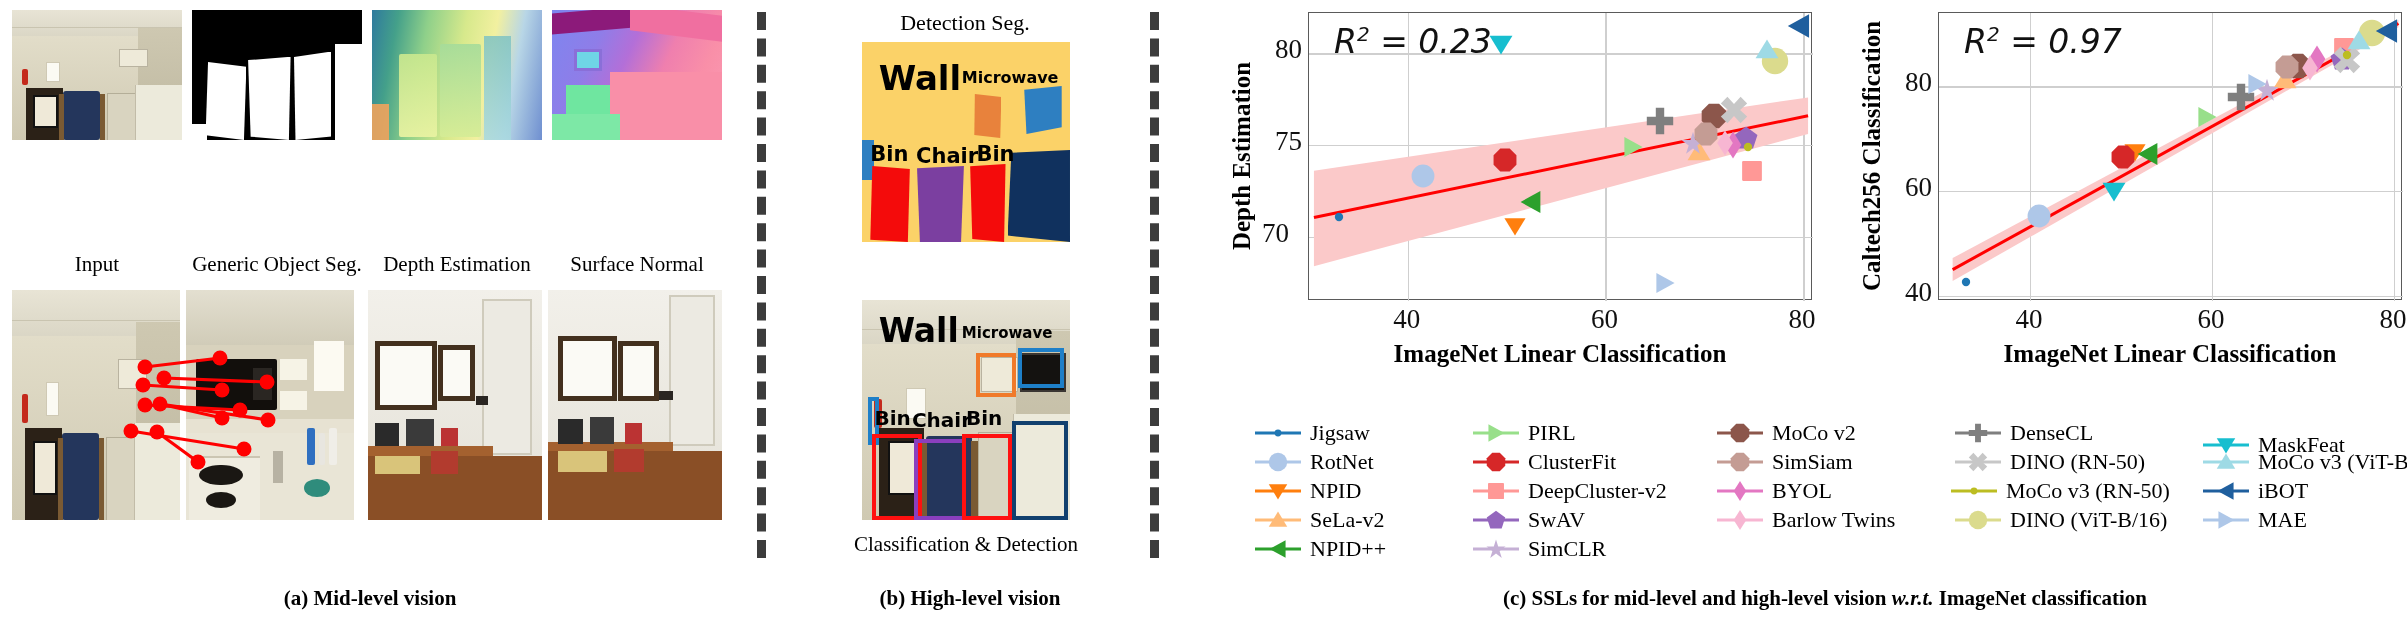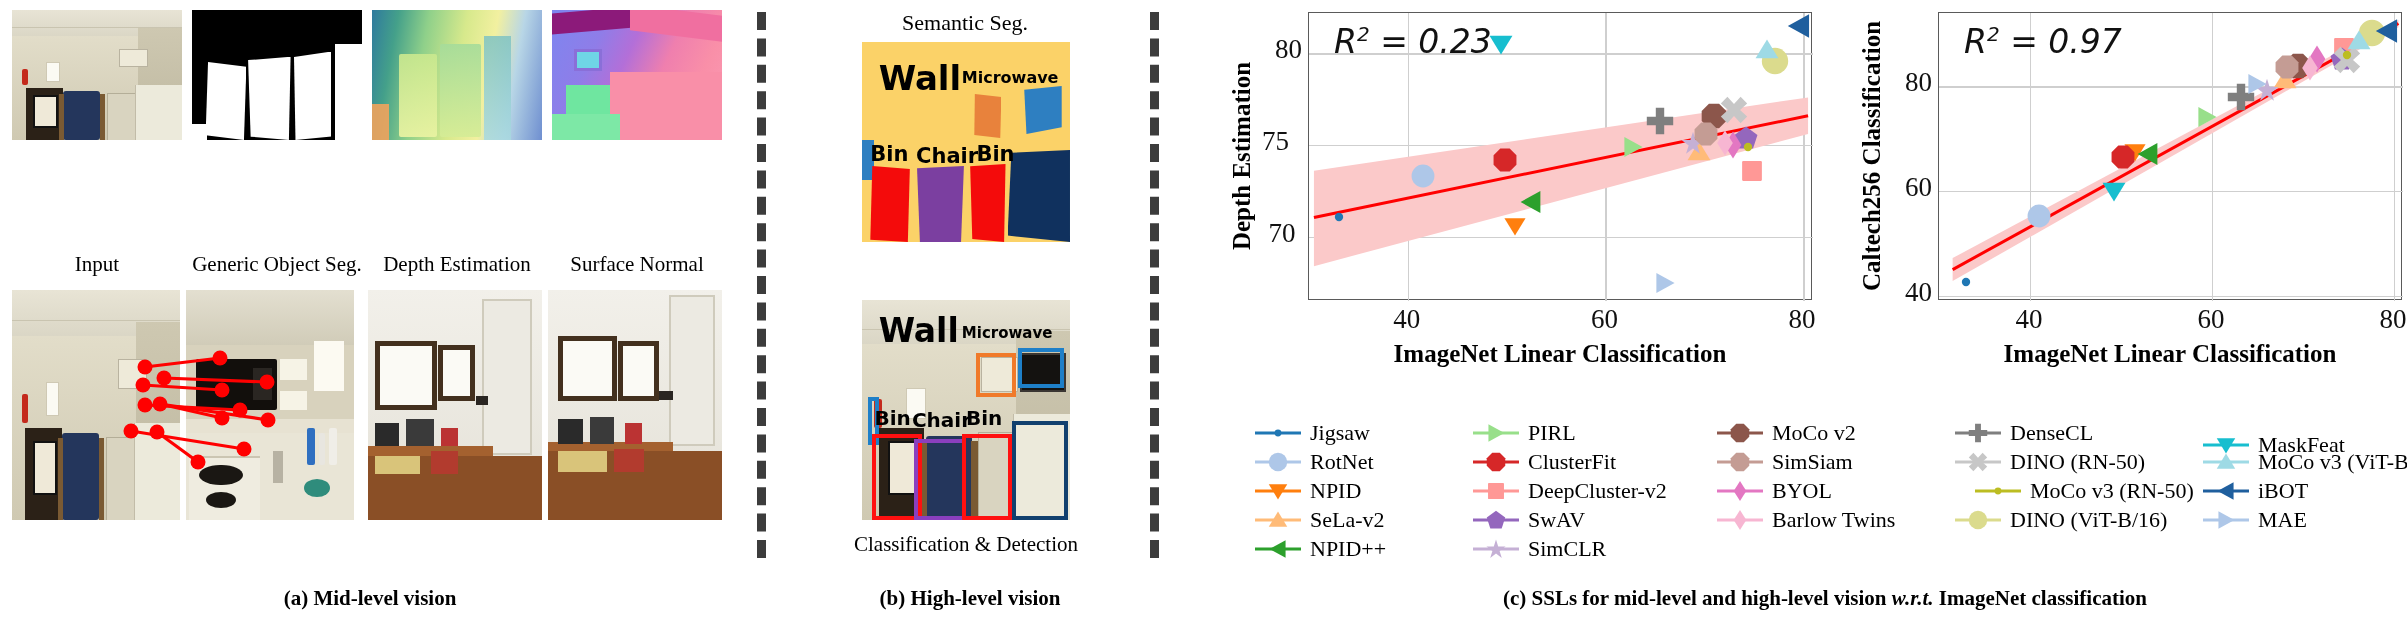--- a/index.html
+++ b/index.html
@@ -228,21 +228,21 @@
       <div class="of-obj" style="left:6%;top:56%;width:14%;height:11%;background:#2a2a2a;"></div>
       <div class="of-obj" style="left:24%;top:55%;width:14%;height:12%;background:#3a3a3a;"></div>
       <div class="of-obj" style="left:44%;top:58%;width:10%;height:9%;background:#b33;"></div>
       <div class="of-obj" style="left:6%;top:70%;width:28%;height:9%;background:#d9c47a;"></div>
       <div class="of-obj" style="left:38%;top:69%;width:17%;height:10%;background:#b23b2e;"></div>
     </div>
   </div>
 
   <div class="vsep" style="left:757px;top:12px;height:546px;"></div>
 
-  <div class="cap" style="left:855px;top:10px;width:220px;font-size:22px;">Semantic Seg.</div>
+  <div class="cap" style="left:855px;top:10px;width:220px;font-size:22px;">Detection Seg.</div>
 
   <div class="panel semseg" style="left:862px;top:42px;width:208px;height:200px;">
     <div class="sh" style="left:0;top:49%;width:6%;height:20%;background:#2e7fc1;"></div>
     <div class="sh" style="left:54%;top:26%;width:13%;height:22%;background:#e8823c;clip-path:polygon(2% 0,100% 7%,96% 100%,0 93%);"></div>
     <div class="sh" style="left:78%;top:22%;width:18%;height:24%;background:#2e7fc1;clip-path:polygon(0 8%,100% 0,100% 86%,6% 100%);"></div>
     <div class="sh" style="left:4%;top:62%;width:19%;height:38%;background:#f40b0b;clip-path:polygon(5% 0,100% 4%,95% 100%,0 97%);"></div>
     <div class="sh" style="left:26%;top:62%;width:23%;height:38%;background:#7b3fa0;clip-path:polygon(2% 3%,100% 0,94% 100%,8% 100%);"></div>
     <div class="sh" style="left:52%;top:61%;width:17%;height:39%;background:#f40b0b;clip-path:polygon(0 3%,100% 0,96% 100%,6% 96%);"></div>
     <div class="sh" style="left:70%;top:54%;width:30%;height:46%;background:#10315e;clip-path:polygon(6% 3%,100% 0,100% 100%,0 93%);"></div>
     <div class="ss-label" style="left:8%;top:8%;font-size:34px;">Wall</div>
@@ -360,22 +360,22 @@
         <div class="mk" style="left: 490.165px; top: 12.8408px; width: 28px; height: 28px;"><svg width="28" height="28" viewBox="0 0 100 100">
             <polygon points="10,50 86,8 86,92" fill="#1f5f9e"></polygon>
           </svg></div>
         <div class="mk" style="left: 355.765px; top: 269.656px; width: 24px; height: 24px;"><svg width="24" height="24" viewBox="0 0 100 100">
             <polygon points="90,50 14,8 14,92" fill="#aec7e8"></polygon>
           </svg></div>
       </div>
       <div class="ticklab" style="left: 154.824px; top: 298px; width: 44px; text-align: center;">40</div>
       <div class="ticklab" style="left: 352.471px; top: 298px; width: 44px; text-align: center;">60</div>
       <div class="ticklab" style="left: 550.118px; top: 298px; width: 44px; text-align: center;">80</div>
-      <div class="ticklab" style="left: 32px; top: 211.796px; width: 40px; text-align: center;">70</div>
-      <div class="ticklab" style="left: 32px; top: 120.076px; width: 40px; text-align: left;">75</div>
+      <div class="ticklab" style="left: 32px; top: 211.796px; width: 40px; text-align: left;">70</div>
+      <div class="ticklab" style="left: 32px; top: 120.076px; width: 40px; text-align: right;">75</div>
       <div class="ticklab" style="left: 32px; top: 28.3567px; width: 40px; text-align: right;">80</div>
       <div class="r2" style="left: 104px; top: 16px;">R<sup>2</sup> = 0.23</div>
       <div class="axtitle" style="left: 78px; top: 334px; width: 504px; text-align: center;">ImageNet Linear Classification</div>
       <div class="axtitle" style="left: -132px; top: 136px; width: 288px; text-align: center; transform: rotate(-90deg); transform-origin: center center;">Depth Estimation</div>
     </div>
   <div class="chart" style="left:1850px;top:6px;width:560px;height:390px;">
       <div class="plotbox" style="left: 88px; top: 6px; width: 464px; height: 288px;">
         <div class="gl" style="left: 90.9804px; top: 0px; width: 1.4px; height: 288px;"></div>
         <div class="gl" style="left: 272.941px; top: 0px; width: 1.4px; height: 288px;"></div>
         <div class="gl" style="left: 454.902px; top: 0px; width: 1.4px; height: 288px;"></div>
@@ -602,21 +602,21 @@
       </div>
       <div class="lgitem" style="left: 700px; top: 29px;">
         <span class="lgline">
           <span class="seg" style="background: rgb(199, 199, 199);"></span>
           <span class="lgmark" style="width: 21px; height: 21px; line-height: 0;"><svg width="21" height="21" viewBox="0 0 100 100">
               <polygon points="50,30 72,6 94,28 70,50 94,72 72,94 50,70 28,94 6,72 30,50 6,28 28,6" fill="#c7c7c7"></polygon>
             </svg></span>
         </span>
         <span class="lglabel">DINO (RN-50)</span>
       </div>
-      <div class="lgitem" style="left: 720px; top: 58px; align-items: center;">
+      <div class="lgitem" style="left: 696px; top: 58px; align-items: center;">
         <span class="lgline">
           <span class="seg" style="background: rgb(188, 189, 34);"></span>
           <span class="lgmark" style="width: 13px; height: 13px; line-height: 0;"><svg width="13" height="13" viewBox="0 0 100 100">
               <circle cx="50" cy="50" r="26" fill="#bcbd22"></circle>
             </svg></span>
         </span>
         <span class="lglabel">MoCo v3 (RN-50)</span>
       </div>
       <div class="lgitem" style="left: 700px; top: 87px;">
         <span class="lgline">

